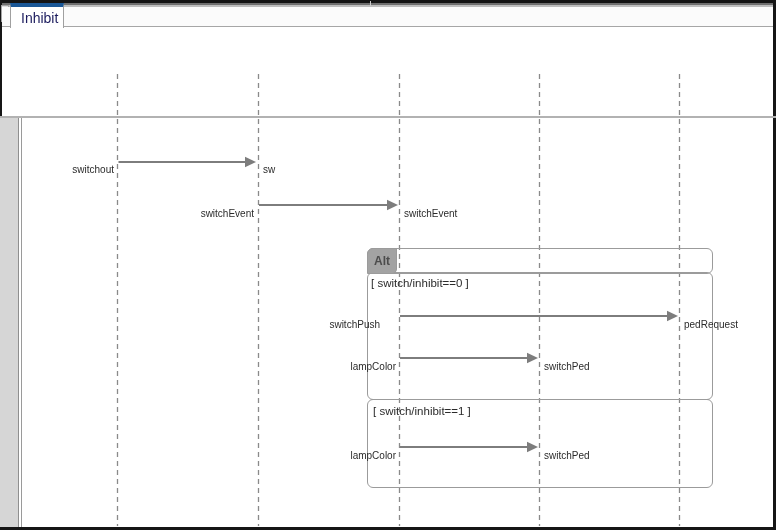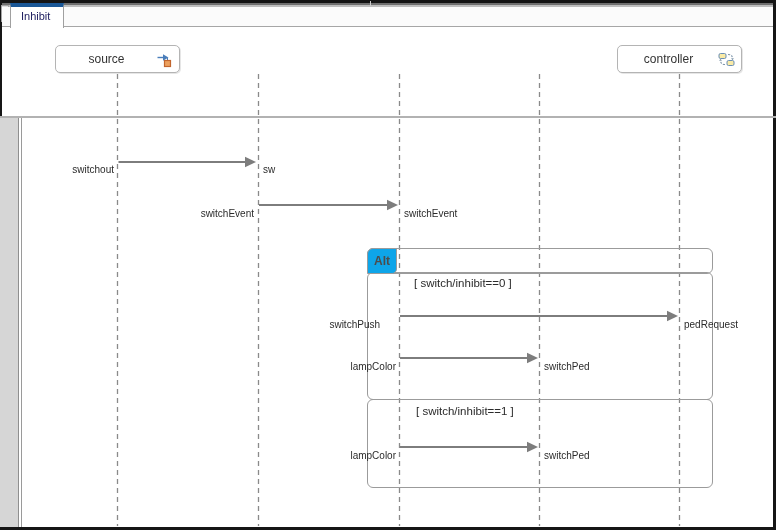--- a/index.html
+++ b/index.html
@@ -15,21 +15,21 @@
   .border-bottom{left:0;bottom:0;width:776px;height:3px;background:#161616;}
   .border-left-top{left:0;top:0;width:2px;height:118px;background:#161616;}
 
   .grip{left:1px;top:5px;width:8px;height:17px;background:#dedede;border:1px solid #a3a3a3;box-sizing:border-box;}
   .grip::after{content:"";position:absolute;left:2px;top:3px;width:2px;height:10px;
     background:repeating-linear-gradient(#8f8f8f 0 1.5px,transparent 1.5px 3.5px);}
 
   .tabbar{left:2px;top:7px;width:771px;height:20px;background:#fbfbfb;border-bottom:1px solid #a6a6a6;box-sizing:border-box;}
   .tab{left:10px;top:3px;width:54px;height:25px;background:#fff;box-sizing:border-box;
     border-left:1px solid #a0a0a0;border-right:1px solid #a0a0a0;border-top:4px solid #1a5796;
-    font-size:11px;color:#1c1c5e;padding:3px 0 0 10px;z-index:5;}
+    font-size:14px;color:#1c1c5e;padding:3px 0 0 10px;z-index:5;}
 
   .separator{left:0;top:116px;width:776px;height:2px;background:#b2b2b2;}
   .sidebar{left:0;top:118px;width:19px;height:409px;background:#d6d6d6;border-right:1px solid #8f8f8f;box-sizing:border-box;}
   .sidebar-line{left:21px;top:118px;width:1px;height:409px;background:#9a9a9a;}
 
   
   .head{top:45px;height:28px;width:125px;background:#fff;border:1px solid #b4b4b4;border-radius:5px;
     box-sizing:border-box;box-shadow:1px 1px 0 #e6e6e6;display:flex;align-items:center;justify-content:center;
     font-size:12px;color:#333;z-index:2;}
   .head .hlabel{margin-right:22px;}
@@ -38,24 +38,24 @@
   .svg-layer{left:0;top:0;width:776px;height:530px;pointer-events:none;z-index:1;}
   .lifeline{stroke:#8a8a8a;stroke-width:1.3;stroke-dasharray:5,4;}
   .arrow{stroke:#7d7d7d;stroke-width:2;}
   .arrowhead{fill:#7d7d7d;stroke:none;}
 
   
   .frag{box-sizing:border-box;border:1.5px solid #9b9b9b;border-radius:6px;background:transparent;z-index:2;}
   .frag-header{left:367px;top:248px;width:346px;height:26px;}
   .frag-op1{left:367px;top:272px;width:346px;height:128px;}
   .frag-op2{left:367px;top:399px;width:346px;height:89px;}
-  .frag-label{left:367px;top:248px;width:30px;height:26px;background:#0ea5e9;border:1.5px solid #9b9b9b;
+  .frag-label{left:367px;top:248px;width:30px;height:26px;background:#a3a3a3;border:1.5px solid #9b9b9b;
     border-radius:6px 0 5px 0;box-sizing:border-box;display:flex;align-items:center;justify-content:center;
     font-weight:bold;font-size:12px;color:#4c4c4c;z-index:3;}
-  .guard{font-size:11.5px;color:#2b2b2b;z-index:3;margin-left:43px;}
+  .guard{font-size:11.5px;color:#2b2b2b;z-index:3;}
 
   .mlabel{font-size:10px;color:#2b2b2b;height:14px;line-height:14px;white-space:nowrap;z-index:3;}
   .send{width:110px;text-align:right;}
 
   .annotation{left:143px;top:388px;width:128px;font-size:11.5px;line-height:13.4px;font-style:italic;
     color:#30303a;white-space:pre-line;z-index:3;}
 </style>
 </head>
 <body>
 
@@ -70,40 +70,20 @@
 
   <div class="abs tabbar"></div>
   <div class="abs tab">
     <span>Inhibit</span>
   </div>
 
   <div class="abs separator"></div>
   <div class="abs sidebar"></div>
   <div class="abs sidebar-line"></div>
 
-  <div class="abs head" style="left:55px">
-    <span class="hlabel">source</span>
-    <svg class="icon" viewBox="0 0 17 17">
-      <line x1="1.5" y1="6.5" x2="7.5" y2="6.5" stroke="#4a7ebb" stroke-width="1.4"></line>
-      <polygon points="12.5,6.5 7,3.2 7,9.8" fill="#4a7ebb"></polygon>
-      <line x1="11.5" y1="7" x2="11.5" y2="10" stroke="#4a7ebb" stroke-width="1"></line>
-      <rect x="8.5" y="9.5" width="6" height="6" fill="#eda05e" stroke="#c2662e" stroke-width="1.2"></rect>
-    </svg>
-  </div>
-  <div class="abs head" style="left:617px">
-    <span class="hlabel">controller</span>
-    <svg class="icon" viewBox="0 0 17 17">
-      <path d="M10,3.5 C13,3.5 14.5,5 14.5,7.5" fill="none" stroke="#7f96ab" stroke-width="1.1" stroke-dasharray="2,1.4"></path>
-      <path d="M7,13.5 C4,13.5 2.5,12 2.5,9.5" fill="none" stroke="#7f96ab" stroke-width="1.1" stroke-dasharray="2,1.4"></path>
-      <polygon points="14.5,9.3 13.1,7.2 15.9,7.2" fill="#7f96ab"></polygon>
-      <polygon points="2.5,7.7 1.1,9.8 3.9,9.8" fill="#7f96ab"></polygon>
-      <rect x="1" y="2.5" width="7" height="5" rx="1.5" fill="#f9eaa6" stroke="#6a8fb5"></rect>
-      <rect x="9" y="9.5" width="7" height="5" rx="1.5" fill="#f9eaa6" stroke="#6a8fb5"></rect>
-    </svg>
-  </div>
 
   <svg class="abs svg-layer" width="776" height="530">
     <line class="lifeline" x1="117.5" y1="74" x2="117.5" y2="526"></line>
     <line class="lifeline" x1="258.5" y1="74" x2="258.5" y2="526"></line>
     <line class="lifeline" x1="399.5" y1="74" x2="399.5" y2="526"></line>
     <line class="lifeline" x1="539.5" y1="74" x2="539.5" y2="526"></line>
     <line class="lifeline" x1="679.5" y1="74" x2="679.5" y2="526"></line>
 
     <line class="arrow" x1="118.5" y1="162" x2="246" y2="162"></line>
     <polygon class="arrowhead" points="256,162 245,156.8 245,167.2"></polygon>

